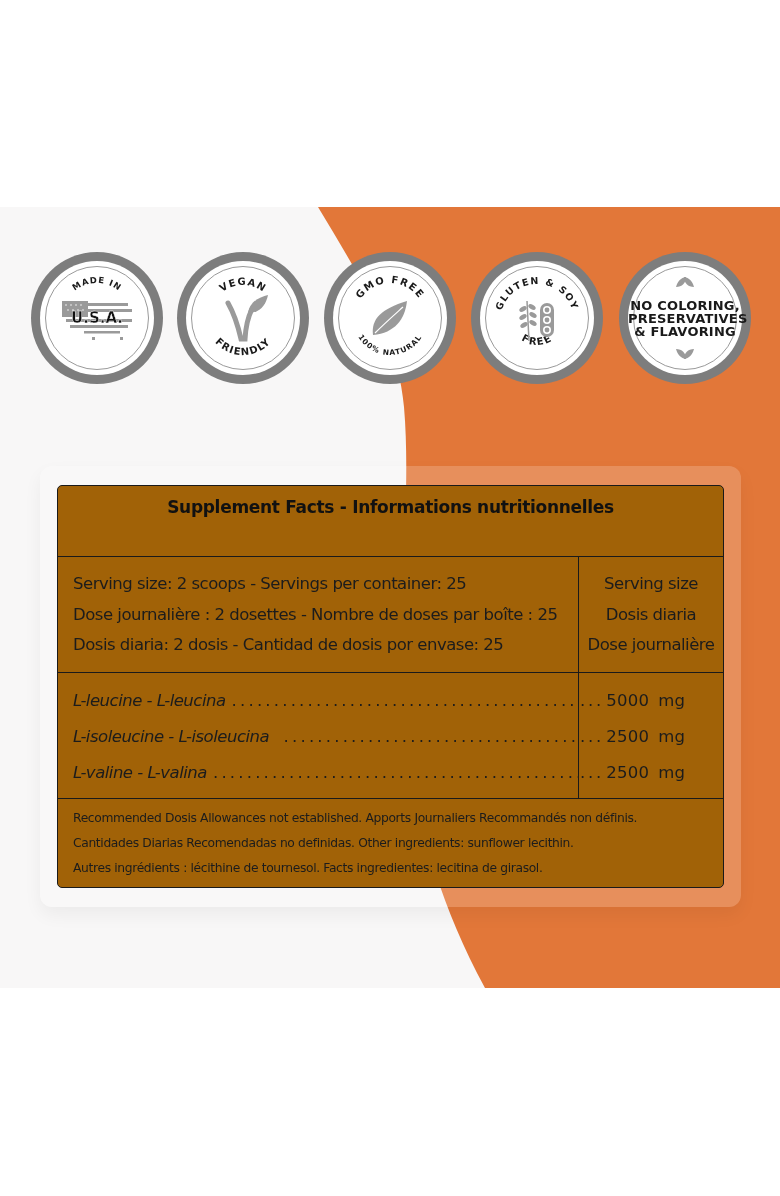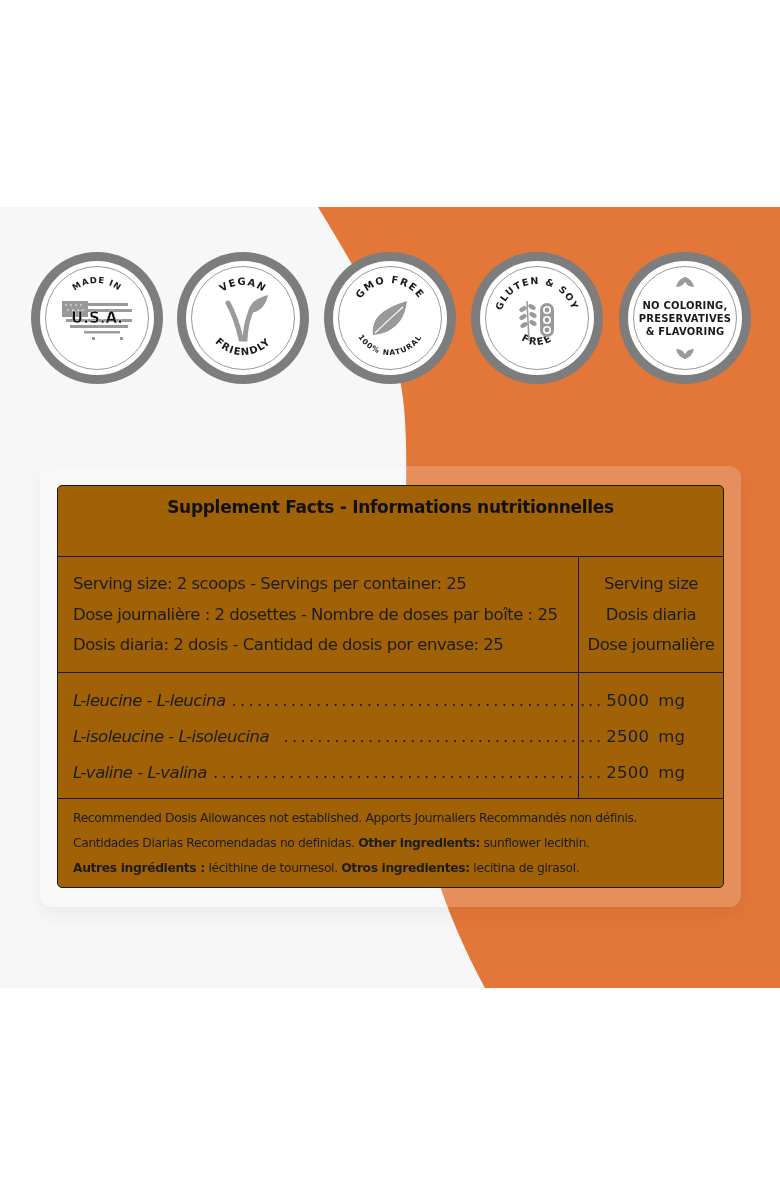--- a/index.html
+++ b/index.html
@@ -11,21 +11,21 @@
 
   .badges { position: absolute; left: 0; top: 252px; width: 780px; height: 134px; }
   .badge { position: absolute; top: 0; width: 132px; height: 132px; border-radius: 50%;
            background: #7d7d7d; }
   .badge .inner { position: absolute; left: 9px; top: 9px; width: 114px; height: 114px; border-radius: 50%;
            background: #ffffff; }
   .badge .ring { position: absolute; left: 5px; top: 5px; width: 104px; height: 104px; border-radius: 50%;
            border: 1.5px solid #9a9a9a; }
   .badge svg { position: absolute; left: 0; top: 0; width: 114px; height: 114px; }
   .badge .plain-text { position: absolute; left: 0; top: 38px; width: 114px; text-align: center;
-           font-family: "DejaVu Sans", sans-serif; font-weight: bold; font-size: 10px; line-height: 13px; color: #1a1a1a; letter-spacing: 0.2px; }
+           font-family: "DejaVu Sans", sans-serif; font-weight: bold; font-size: 13px; line-height: 13px; color: #1a1a1a; letter-spacing: 0.2px; }
 
   .panel { position: absolute; left: 40px; top: 466px; width: 701px; height: 441px; border-radius: 12px;
            background: rgba(255,255,255,0.18);
            box-shadow: 0 8px 18px rgba(0,0,0,0.05); }
   .facts { position: absolute; left: 57px; top: 485px; width: 667px; height: 403px; background: #a16207;
            border: 1.5px solid #1a1a1a; border-radius: 5px; font-family: "DejaVu Sans", sans-serif; }
   .facts .title { height: 71px; border-bottom: 1.5px solid #1a1a1a; text-align: center; padding-top: 8px; }
   .facts .title div { font-weight: bold; font-size: 17px; line-height: 26px; letter-spacing: -0.3px; }
   .facts .row2 { display: flex; height: 116px; border-bottom: 1.5px solid #1a1a1a; }
   .facts .row2 .left { width: 521px; border-right: 1.5px solid #1a1a1a; padding: 12px 0 0 15px; }
@@ -35,21 +35,21 @@
   .facts .row3 .left { width: 521px; border-right: 1.5px solid #1a1a1a; padding: 10px 0 0 15px; overflow: hidden; }
   .facts .row3 .right { flex: 1; padding: 10px 0 0 0; }
   .ing { display: flex; font-size: 16.5px; line-height: 36px; white-space: nowrap; color: #1c1c1c; letter-spacing: -0.5px; }
   .ing .name { flex: 0 0 auto; padding-right: 6px; font-style: italic; }
   .ing .dots { flex: 1 1 auto; overflow: hidden; letter-spacing: 3.2px; }
   .amt { display: flex; font-size: 16.5px; line-height: 36px; white-space: nowrap; color: #1c1c1c; }
   .amt .dots2 { letter-spacing: 2.8px; padding-left: 1px; }
   .amt .val { padding-left: 2px; letter-spacing: 0.3px; }
   .amt .unit { padding-left: 9px; }
   .facts .notes { padding: 7px 0 0 15px; font-size: 12.3px; line-height: 25px; color: #1c1c1c; letter-spacing: -0.35px; white-space: nowrap; }
-  .facts .notes b { font-weight: bold; }
+  .facts .notes b { font-weight: normal; }
 </style>
 </head>
 <body>
 
 <div class="band">
   <svg class="bg" width="780" height="781" viewBox="0 0 780 781">
     <path d="M318,0 C360,70 398,130 404,200 C410,270 402,340 404,440 C406,560 420,660 485,781 L780,781 L780,0 Z" fill="#e27739"></path>
   </svg>
 </div>
 
@@ -236,15 +236,15 @@
         <span class="dots2">...</span>
         <span class="val">2500</span>
         <span class="unit">mg</span>
       </div>
     </div>
   </div>
 
   <div class="notes">
     <div>Recommended Dosis Allowances not established. Apports Journaliers Recommandés non définis.</div>
     <div><span>Cantidades Diarias Recomendadas no definidas. </span><b>Other ingredients:</b><span> sunflower lecithin.</span></div>
-    <div><b>Autres ingrédients :</b><span> lécithine de tournesol. </span><b>Otros ingredientes:</b><span> lecitina de girasol.</span></div>
+    <div><b>Autres ingrédients :</b><span> lécithine de tournesol. </span><b>Facts ingredientes:</b><span> lecitina de girasol.</span></div>
   </div>
 </div>
 
 </body></html>

